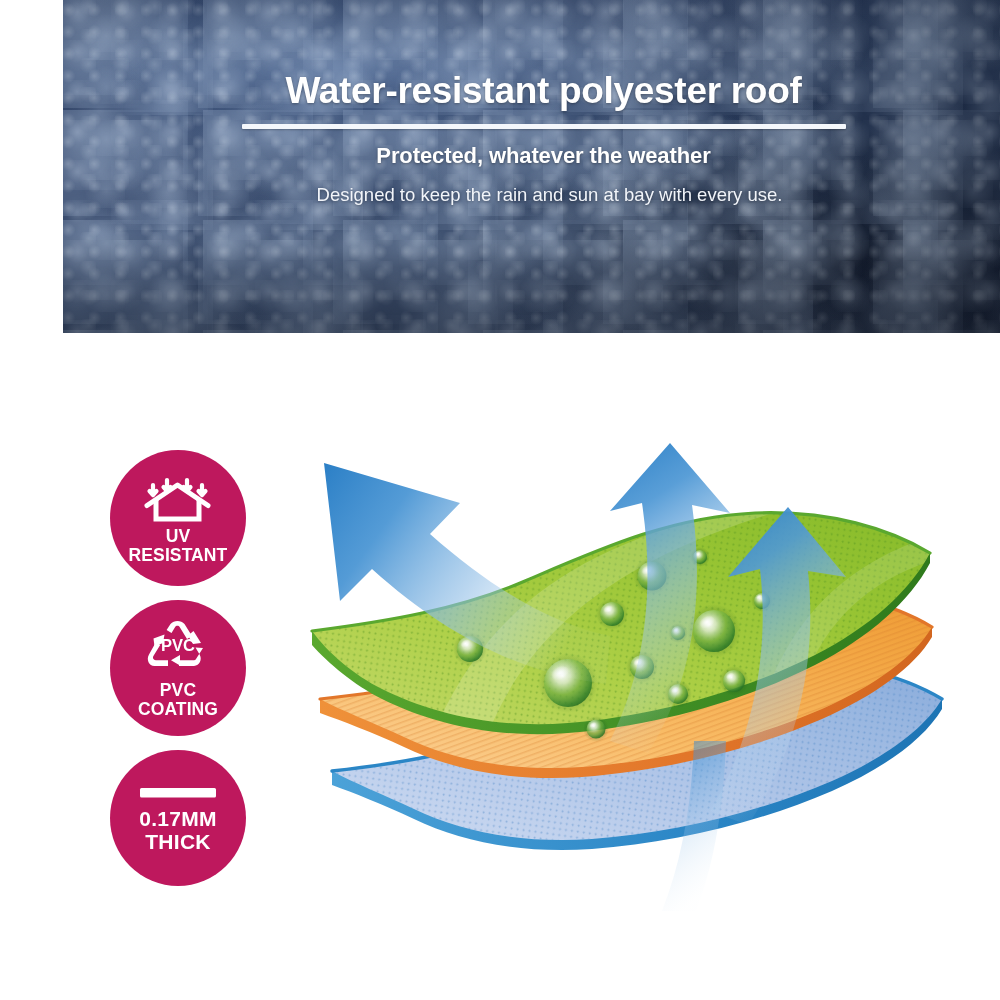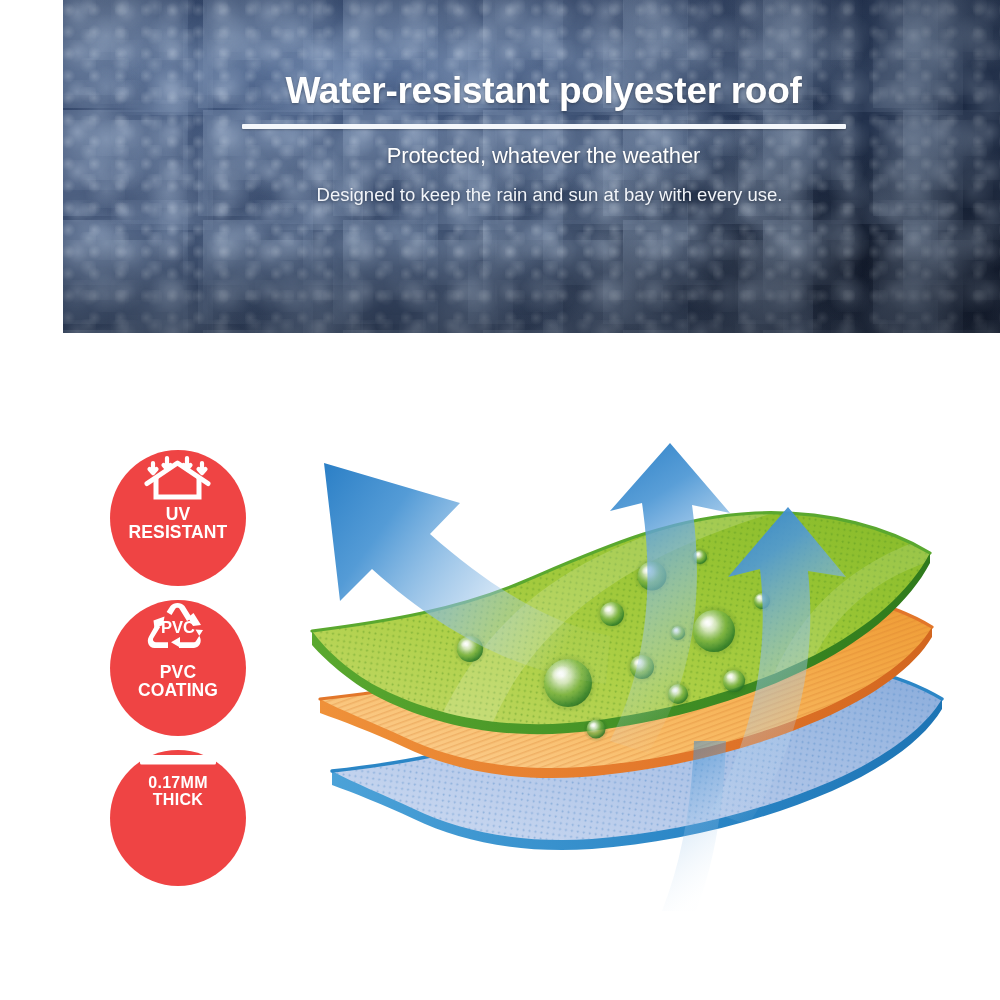--- a/index.html
+++ b/index.html
@@ -105,21 +105,21 @@
     width: 604px;
     height: 5px;
     background: #f4f7fb;
     margin: 13px 0 14px 0;
     border-radius: 1px;
     box-shadow: 0 1px 2px rgba(0,0,0,0.25);
   }
   #hero-subtitle {
     color: #ffffff;
     font-size: 22px;
-    font-weight: 400;
+    font-weight: 700;
     text-align: center;
     margin: 0;
     letter-spacing: -0.1px;
     text-shadow: 0 1px 3px rgba(0,0,0,0.35);
   }
   #hero-description {
     color: #f2f5fa;
     font-size: 18.5px;
     font-weight: 400;
     text-align: center;
@@ -133,43 +133,43 @@
     position: absolute;
     left: 110px;
     top: 450px;
     width: 140px;
   }
   .badge {
     position: relative;
     width: 136px;
     height: 136px;
     border-radius: 50%;
-    background: #ef4444;
+    background: #be185d;
     display: flex;
     flex-direction: column;
     align-items: center;
-    justify-content: flex-start;
+    justify-content: center;
     box-sizing: border-box;
   }
   .badge + .badge { margin-top: 14px; }
   .badge-icon {
     display: block;
     line-height: 0;
   }
   .badge-label {
     color: #ffffff;
     font-size: 17.5px;
     font-weight: 700;
     text-align: center;
     line-height: 1.05;
     letter-spacing: 0.1px;
     margin-top: 5px;
     white-space: pre-line;
   }
-  #badge-thickness .badge-label { font-size: 16px; letter-spacing: 0.3px; }
+  #badge-thickness .badge-label { font-size: 21px; letter-spacing: 0.3px; }
 
   
   #fabric-illustration {
     position: absolute;
     left: 270px;
     top: 425px;
     width: 640px;
     height: 470px;
   }
   #fabric-illustration svg { display: block; width: 100%; height: 100%; }

